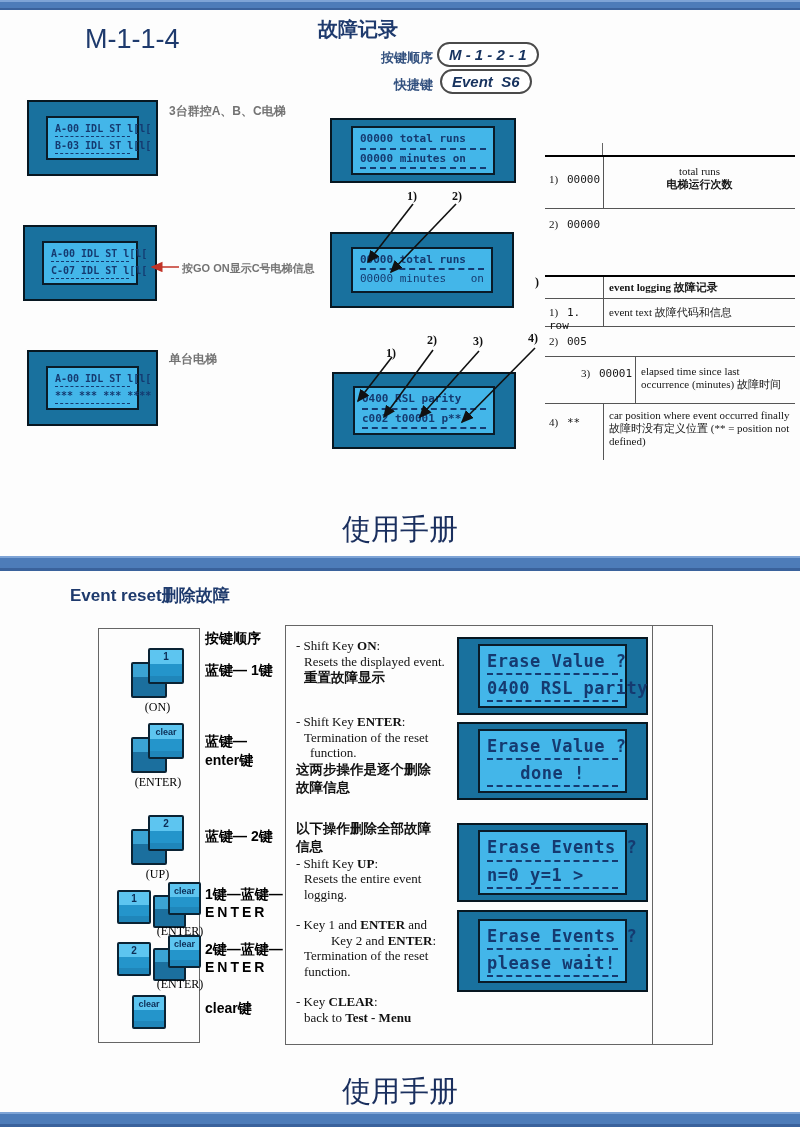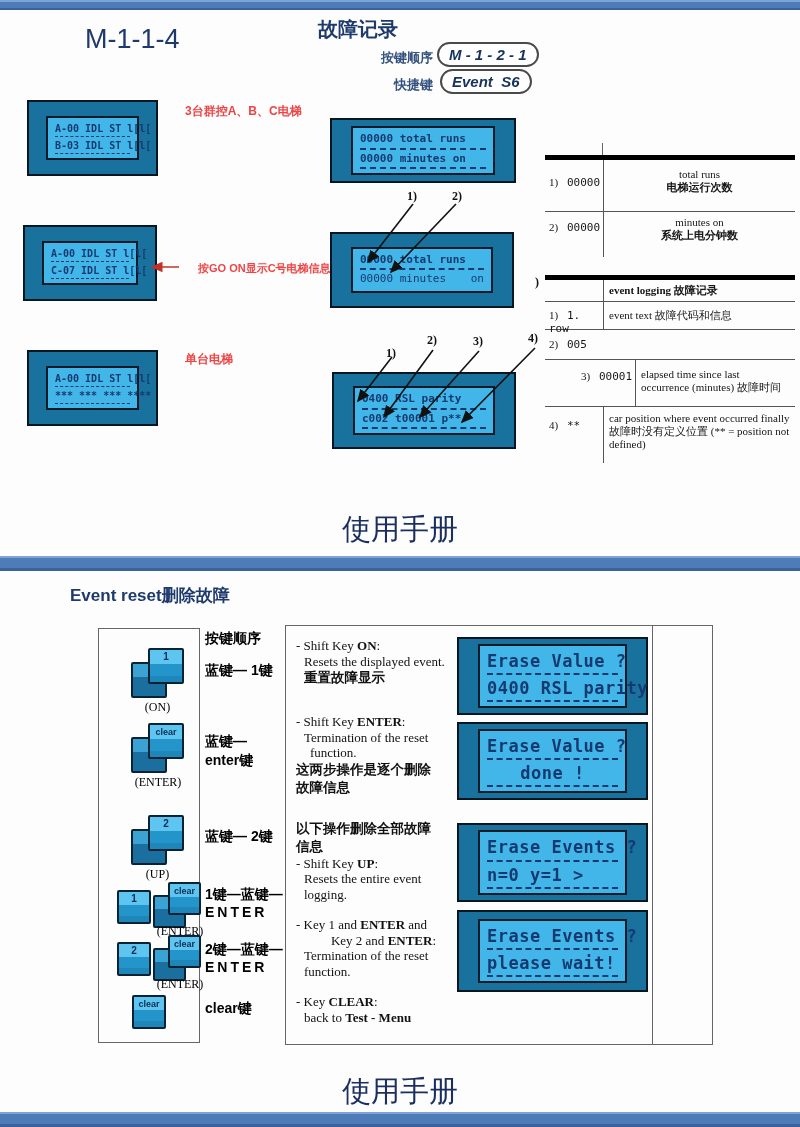--- a/index.html
+++ b/index.html
@@ -19,24 +19,24 @@
   .lline{font-family:"DejaVu Sans Mono",monospace;font-weight:bold;color:#153a70;
          border-bottom:2px dashed #153a70;white-space:pre;line-height:1.3;padding-bottom:1px;margin-bottom:2px;}
   .lline:last-child{margin-bottom:0;}
   .lline.nod{border-bottom:none;}
   .lline.flexline{display:flex;justify-content:space-between;font-weight:normal;}
   .sm .lline{font-size:10px;border-bottom-width:1.5px;}
   .md .lline{font-size:11px;}
   .lg .lline{font-size:17px;letter-spacing:.5px;text-align:center;}
   .lg .lline.left{text-align:left;}
   
-  .cap{position:absolute;font:bold 12px "Liberation Sans",sans-serif;color:#ef4444;white-space:nowrap;margin-left:16px;}
+  .cap{position:absolute;font:bold 12px "Liberation Sans",sans-serif;color:#737373;white-space:nowrap;}
   .alab{position:absolute;font:bold 12px "Liberation Serif",serif;color:#111;white-space:nowrap;}
   
-  .tbl{position:absolute;font-family:"Liberation Serif",serif;color:#151515;border-top:5px solid #000000;box-sizing:border-box;}
+  .tbl{position:absolute;font-family:"Liberation Serif",serif;color:#151515;border-top:2px solid #000000;box-sizing:border-box;}
   .trow{display:flex;align-items:stretch;border-bottom:1px solid #555;box-sizing:border-box;}
   .trow.nb{border-bottom:none;}
   .tl{width:58px;box-sizing:border-box;padding:2px 2px 2px 4px;font-size:11px;}
   .tr{flex:1;border-left:1px solid #555;box-sizing:border-box;padding:2px 5px;font-size:11px;line-height:13px;}
   .tr.c{text-align:center;}
   .vmono{font-family:"DejaVu Sans Mono",monospace;font-size:11px;}
   .mk{display:inline-block;width:18px;}
   .cjkb{font-family:"Liberation Sans",sans-serif;font-weight:bold;}
   
   .key{box-sizing:border-box;border:2px solid #0a2334;border-radius:2px;
@@ -170,24 +170,20 @@
         <span class="mk">1)</span><span class="vmono">00000</span>
       </div>
       <div class="tr c" style="padding-top:8px;">
         <div>total runs</div>
         <div class="cjkb">电梯运行次数</div>
       </div>
     </div>
     <div class="trow nb" style="height:45px;">
       <div class="tl" style="padding-top:9px;">
         <span class="mk">2)</span><span class="vmono">00000</span>
-      </div>
-      <div class="tr c" style="padding-top:4px;">
-        <div>minutes on</div>
-        <div class="cjkb">系统上电分钟数</div>
       </div>
     </div>
   </div>
 
   <span class="alab" style="left:535px;top:275px;">)</span>
   <div class="tbl" style="left:545px;top:275px;width:250px;">
     <div class="trow" style="height:22px;">
       <div class="tl"></div>
       <div class="tr" style="font-weight:bold;padding-top:4px;">event logging  故障记录</div>
     </div>

